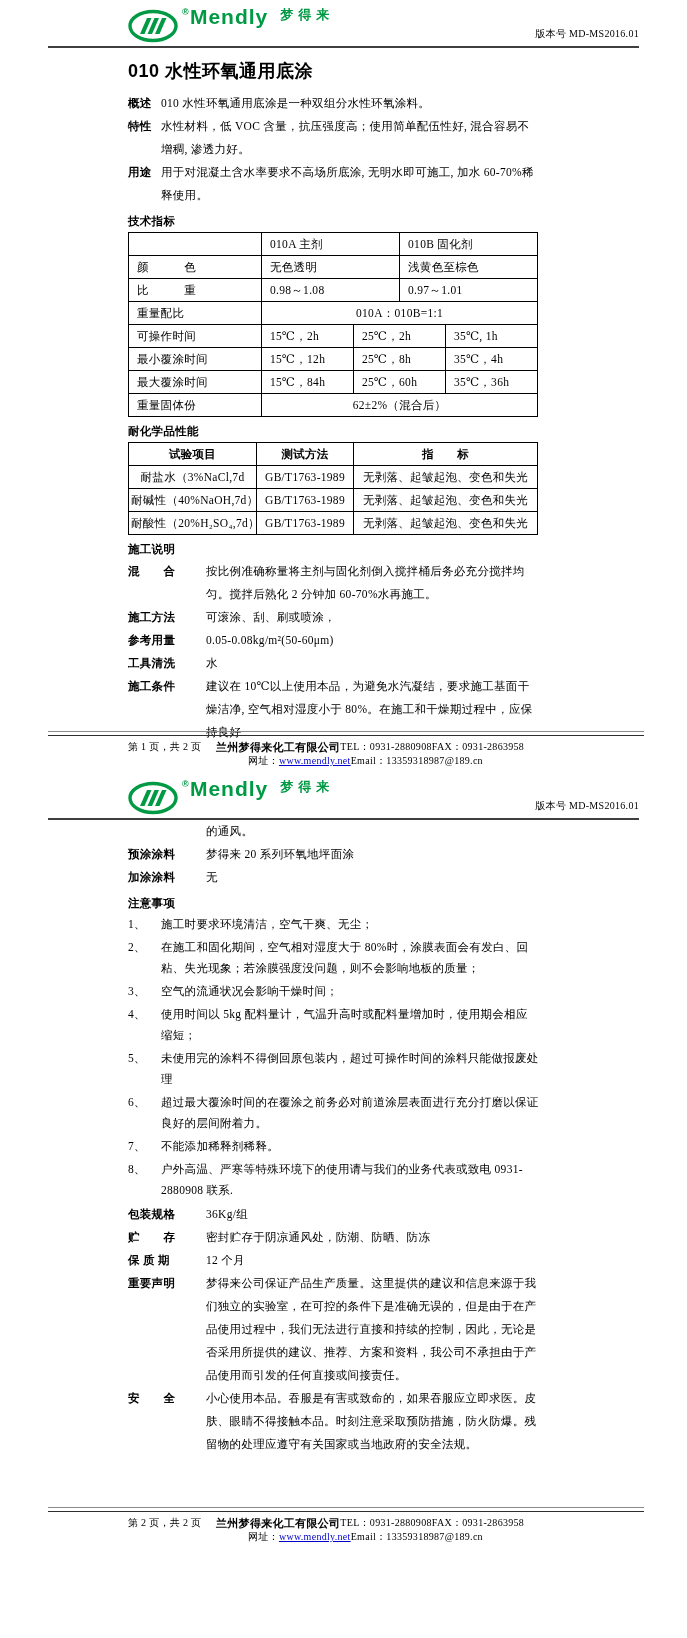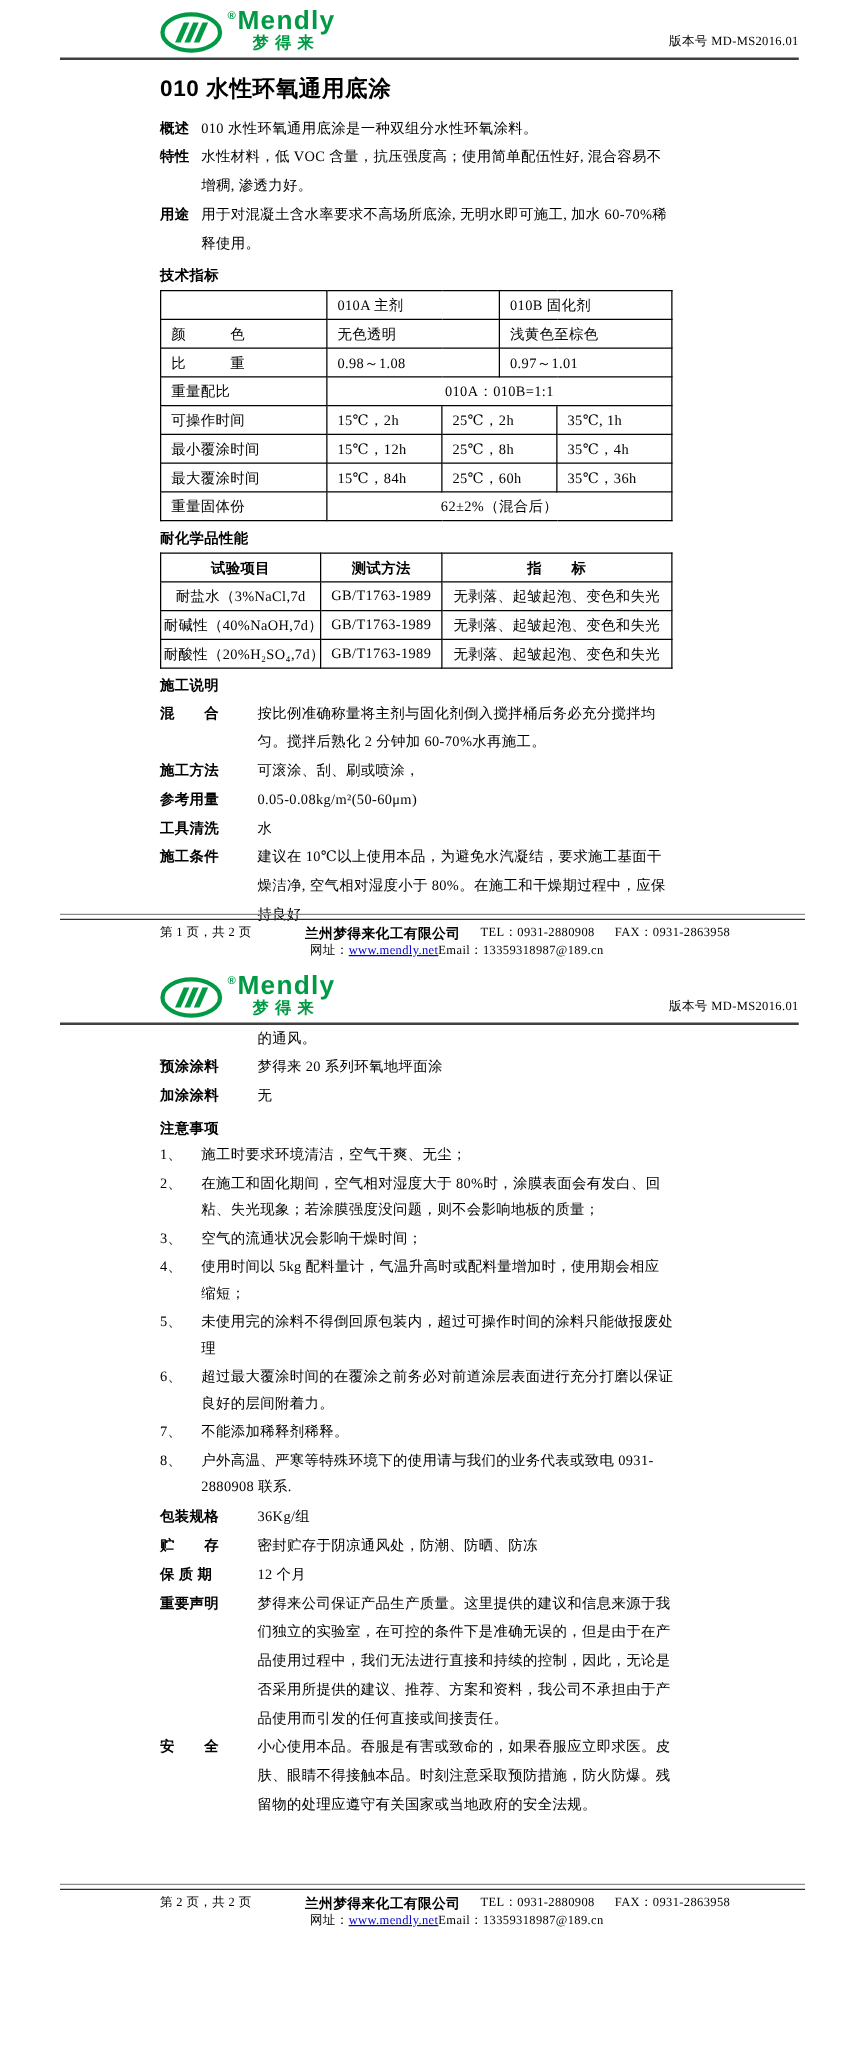--- a/index.html
+++ b/index.html
@@ -10,21 +10,21 @@
   }
   .page{position:relative;width:687px;overflow:hidden;}
   .page1{height:772px;}
   .page2{height:866px;}
 
   
   .hdr{display:flex;justify-content:space-between;align-items:flex-end;margin:0 48px 0 128px;padding-top:5px;height:38px;}
   .logo{display:flex;align-items:flex-start;}
   .logo svg{display:block;margin-top:2px;}
   .reg{color:#009944;font-size:9px;font-weight:bold;vertical-align:top;line-height:10px;margin:0 1px 0 2px;font-family:"Liberation Sans",sans-serif;}
-  .wordmark{display:flex;flex-direction:column;}
+  .wordmark{display:flex;flex-direction:row;}
   .brand{color:#009944;font-weight:bold;font-size:21px;line-height:19px;font-family:"Liberation Sans","DejaVu Sans",sans-serif;letter-spacing:1px;}
   .brand-cn{color:#009944;font-weight:bold;font-size:13px;line-height:15px;letter-spacing:5px;margin-left:12px;}
   .version{font-size:10px;line-height:12px;padding-bottom:3px;}
   .hrule{border:none;border-top:2px solid #3f3f3f;margin:3px 48px 0 48px;}
 
   
   .content{margin:0 148px 0 128px;font-size:11.5px;}
   .title{font-family:"Liberation Sans","DejaVu Sans",sans-serif;font-size:18px;font-weight:bold;margin:11px 0 9px 0;letter-spacing:0.5px;}
   .sec{display:grid;grid-template-columns:33px 1fr;line-height:23px;}
   .lbl{font-weight:bold;}
@@ -37,21 +37,21 @@
   .note{display:grid;grid-template-columns:33px 1fr;line-height:21px;margin-bottom:2px;}
 
   
   .footer{position:absolute;left:48px;right:43px;}
   .p1f{bottom:4px;}
   .p2f{bottom:94px;}
   .frule{height:3px;border-top:1px solid #8a8a8a;border-bottom:1px solid #2e2e2e;margin-bottom:4px;}
   .frow{display:flex;font-size:10px;line-height:14px;}
   .fpage{width:168px;padding-left:80px;box-sizing:border-box;}
   .fmain{flex:1;}
-  .fline1{display:flex;gap:16px;margin-left:28px;}
+  .fline1{display:flex;}
   .fcompany{font-weight:bold;font-size:11px;}
   .fline2{display:flex;padding-left:32px;}
   a.link{color:#0000cc;text-decoration:underline;}
 </style>
 </head>
 <body>
 
 <div class="page page1">
   <div class="hdr">
     <div class="logo">

